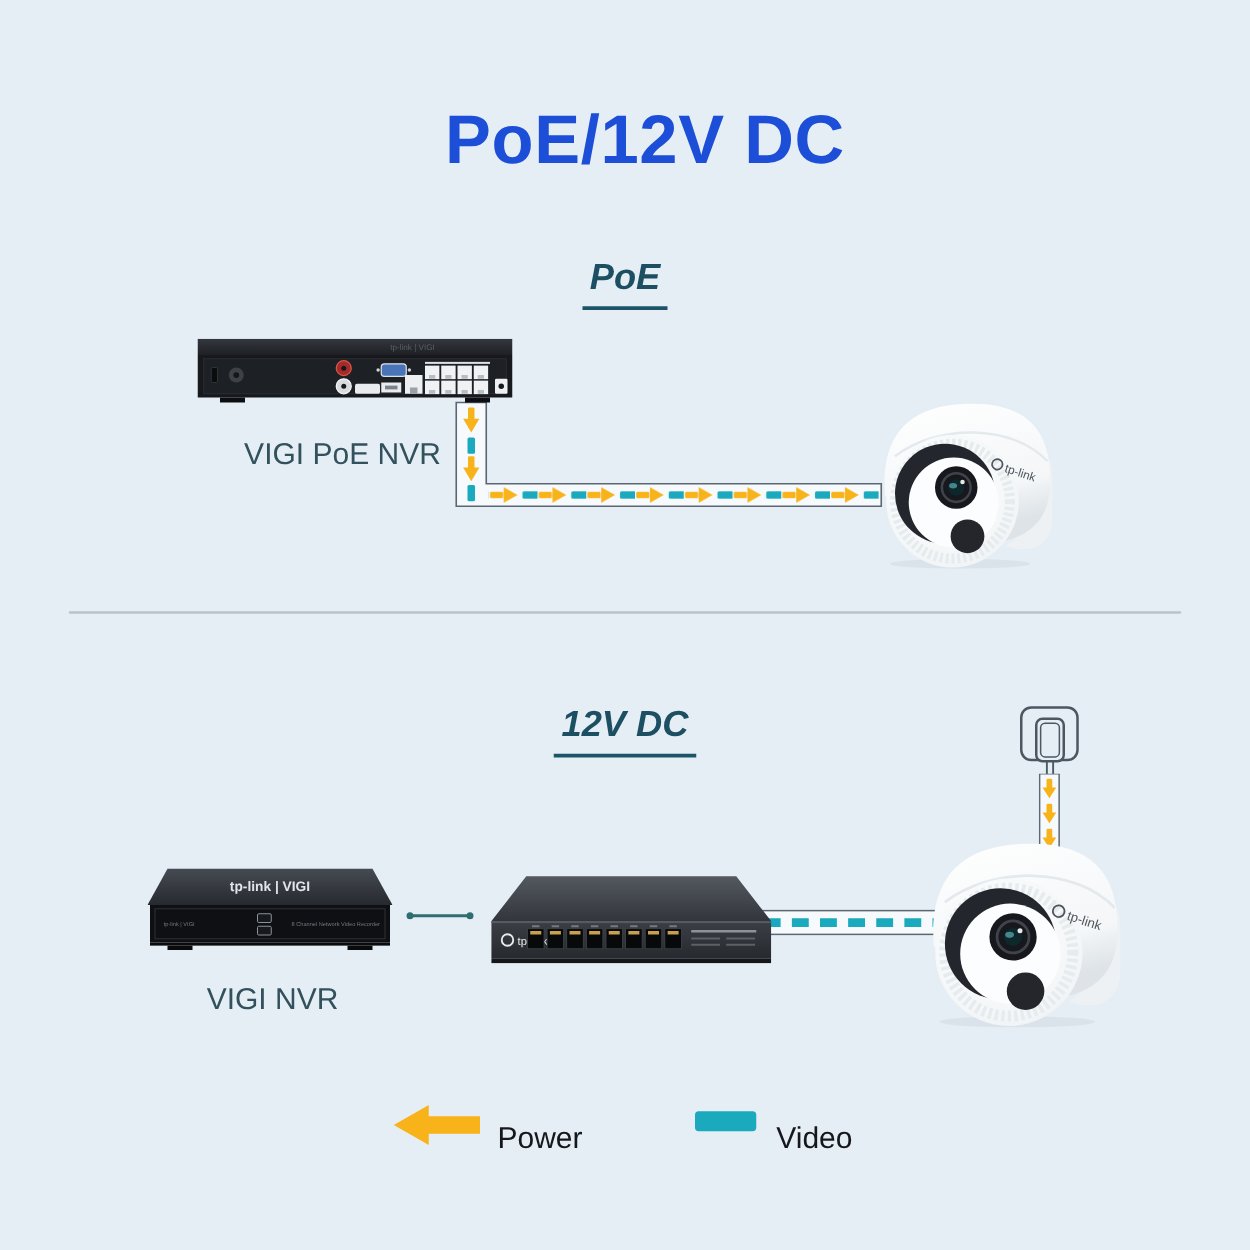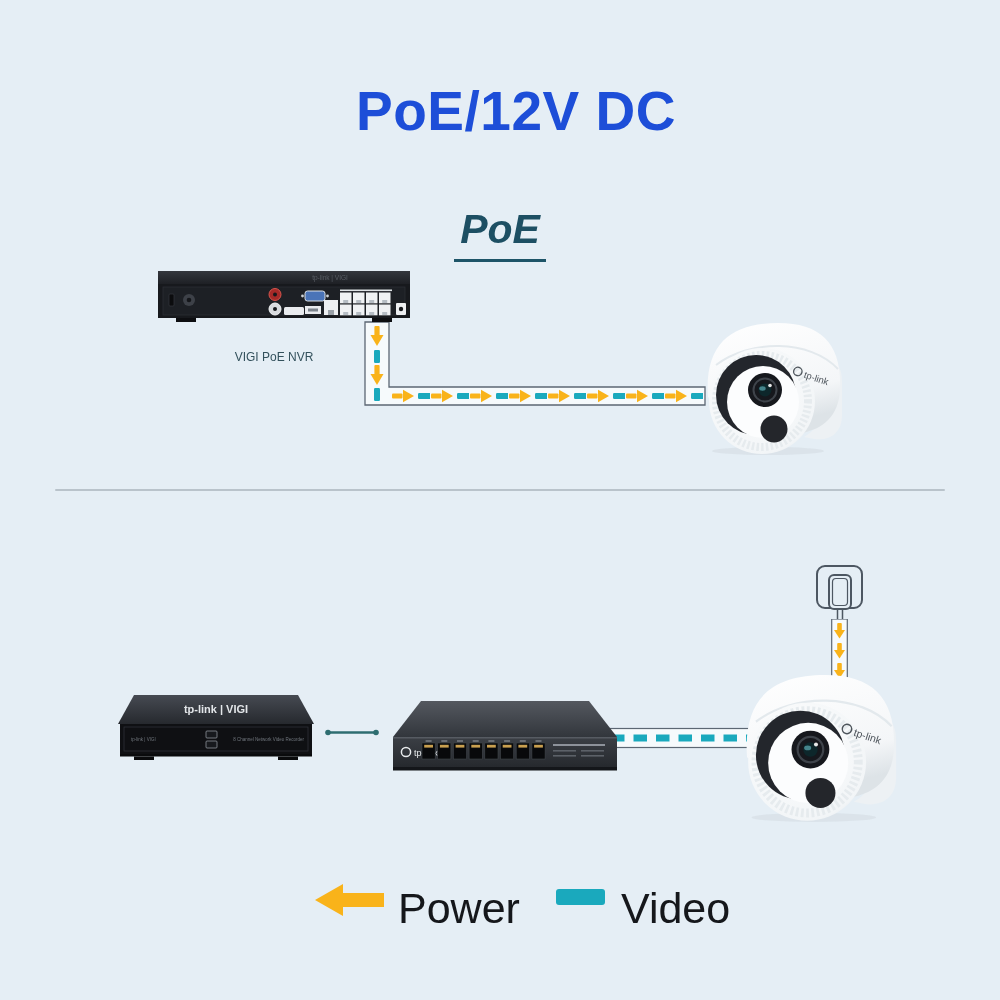--- a/index.html
+++ b/index.html
@@ -3,24 +3,24 @@
 <meta charset="utf-8">
 <style>
   * { margin:0; padding:0; box-sizing:border-box; }
   html,body { background:#e5eef5; }
   body { font-family:"Liberation Sans", sans-serif; }
   .stage { position:relative; width:1000px; height:1000px; background:#e5eef5; overflow:hidden; }
   .abs { position:absolute; }
   .title { position:absolute; top:79px; left:16px; width:1000px; text-align:center;
            font-size:55px; font-weight:bold; color:#1d4ed8; letter-spacing:.5px; }
   .sec-heading { position:absolute; left:0; width:1000px; text-align:center;
-                 font-size:41px; font-weight:bold; font-style:italic; color:#1d4f63; }
+                 font-size:29px; font-weight:bold; font-style:italic; color:#1d4f63; }
   .sec-heading .u { display:inline-block; padding:0 6px 6px 6px; border-bottom:3px solid #1d5468; }
-  .dev-label { position:absolute; font-size:12px; color:#33515c; text-align:center; }
-  .legend-label { position:absolute; font-size:43px; color:#15171b; }
+  .dev-label { position:absolute; font-size:24px; color:#33515c; text-align:center; }
+  .legend-label { position:absolute; font-size:24px; color:#15171b;margin-top:13px; }
   .divider { position:absolute; left:55px; top:489px; width:890px; height:2px;
              background:#b9c3cb; border-radius:1px; }
   .dash-chip { position:absolute; left:556px; top:889px; width:49px; height:16px;
                border-radius:3px; background:#1AA9BD; }
   svg { display:block; }
 </style>
 </head>
 <body>
 
 <div class="stage">
@@ -132,20 +132,23 @@
     <circle cx="80" cy="70.5" r="1.8" fill="#ffffff" opacity="0.9"></circle>
     <circle cx="84" cy="114" r="13.5" fill="#24262b"></circle>
     <g transform="rotate(18 118 64)">
       <circle cx="106" cy="60" r="4.2" fill="none" stroke="#4d545b" stroke-width="1.3"></circle>
       <text x="113" y="64" font-size="9.5" fill="#4d545b">tp-link</text>
     </g>
   </svg>
 
   <div class="divider"></div>
 
+  <div class="sec-heading" style="top:564px">
+    <span class="u">12V DC</span>
+  </div>
 
   <svg class="abs" style="left:814px;top:562px" width="52" height="58" viewBox="0 0 52 58">
     <rect x="3" y="4" width="45" height="42" rx="8" fill="none" stroke="#4d5762" stroke-width="2"></rect>
     <rect x="15" y="13" width="22" height="34" rx="5" fill="#e5eef5" stroke="#4d5762" stroke-width="2"></rect>
     <rect x="18.5" y="16.5" width="15" height="27" rx="3.5" fill="none" stroke="#4d5762" stroke-width="1.2"></rect>
     <path d="M23.5,47 L23.5,58 M28.5,47 L28.5,58" stroke="#4d5762" stroke-width="1.5"></path>
   </svg>
 
   <svg class="abs" style="left:831px;top:619px" width="17" height="62" viewBox="0 0 17 62">
     <rect x="0.7" y="0" width="15.6" height="62" fill="#f6fafc" stroke="#5c6773" stroke-width="1.2"></rect>
@@ -183,20 +186,21 @@
     <rect x="6" y="35" width="184" height="24" fill="none" stroke="#2e3137" stroke-width="0.8"></rect>
     <text x="13" y="49" font-size="4.5" fill="#70767d">tp-link | VIGI</text>
     <rect x="88" y="39" width="11" height="7" rx="1" fill="#17191d" stroke="#8d939a" stroke-width="0.8"></rect>
     <rect x="88" y="49" width="11" height="7" rx="1" fill="#17191d" stroke="#8d939a" stroke-width="0.8"></rect>
     <text x="186" y="49" font-size="4.5" fill="#70767d" text-anchor="end">8 Channel Network Video Recorder</text>
     <rect x="2" y="62" width="192" height="2.5" fill="#0a0b0d"></rect>
     <rect x="16" y="64.5" width="20" height="3.5" fill="#0a0b0d"></rect>
       <rect x="160" y="64.5" width="20" height="3.5" fill="#0a0b0d"></rect>
   </svg>
 
+  <div class="dev-label" style="left:118px;top:786px;width:200px">VIGI NVR</div>
 
   <svg class="abs" style="left:393px;top:699px" width="224" height="72" viewBox="0 0 224 72">
     <defs>
       <linearGradient id="swtop" x1="0" y1="0" x2="0" y2="1">
         <stop offset="0" stop-color="#54585f"></stop>
           <stop offset="1" stop-color="#32363c"></stop>
       </linearGradient>
       <linearGradient id="swfr" x1="0" y1="0" x2="0" y2="1">
         <stop offset="0" stop-color="#3b3f45"></stop>
           <stop offset="1" stop-color="#26292e"></stop>

